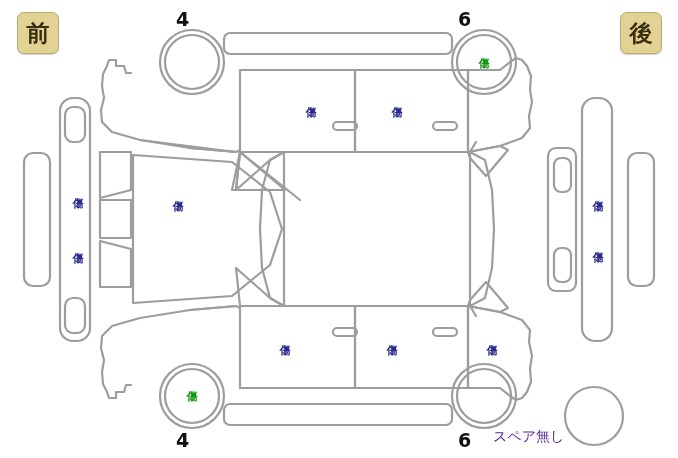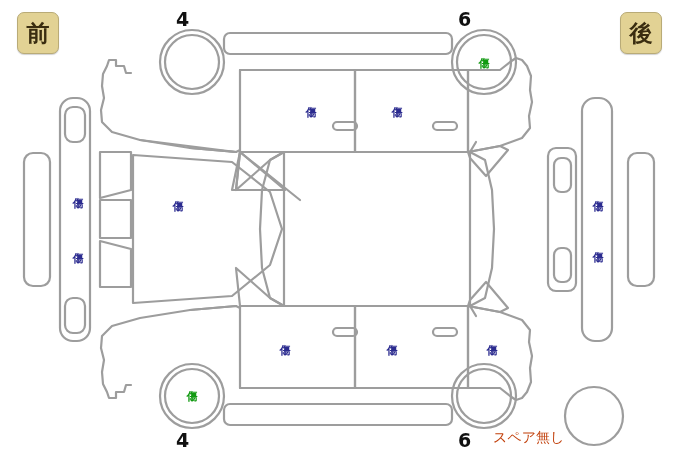--- a/index.html
+++ b/index.html
@@ -58,24 +58,24 @@
   #tire-num-rl { left: 458px; top: 10px; }
   #tire-num-fr { left: 176px; top: 431px; }
   #tire-num-rr { left: 458px; top: 431px; }
 
   
   #spare-note {
     position: absolute;
     left: 493px;
     top: 430px;
     font-size: 14px;
-    color: #c2410c;
+    color: #4c1d95;
     line-height: 1;
     white-space: nowrap;
-    font-family: Liberation Sans, sans-serif;
+    font-family: Liberation Serif, serif;
   }
 
   
   .damage-mark {
     position: absolute;
     font-size: 11px;
     line-height: 1;
     font-weight: bold;
     transform: translate(-50%, -50%);
     white-space: nowrap;

